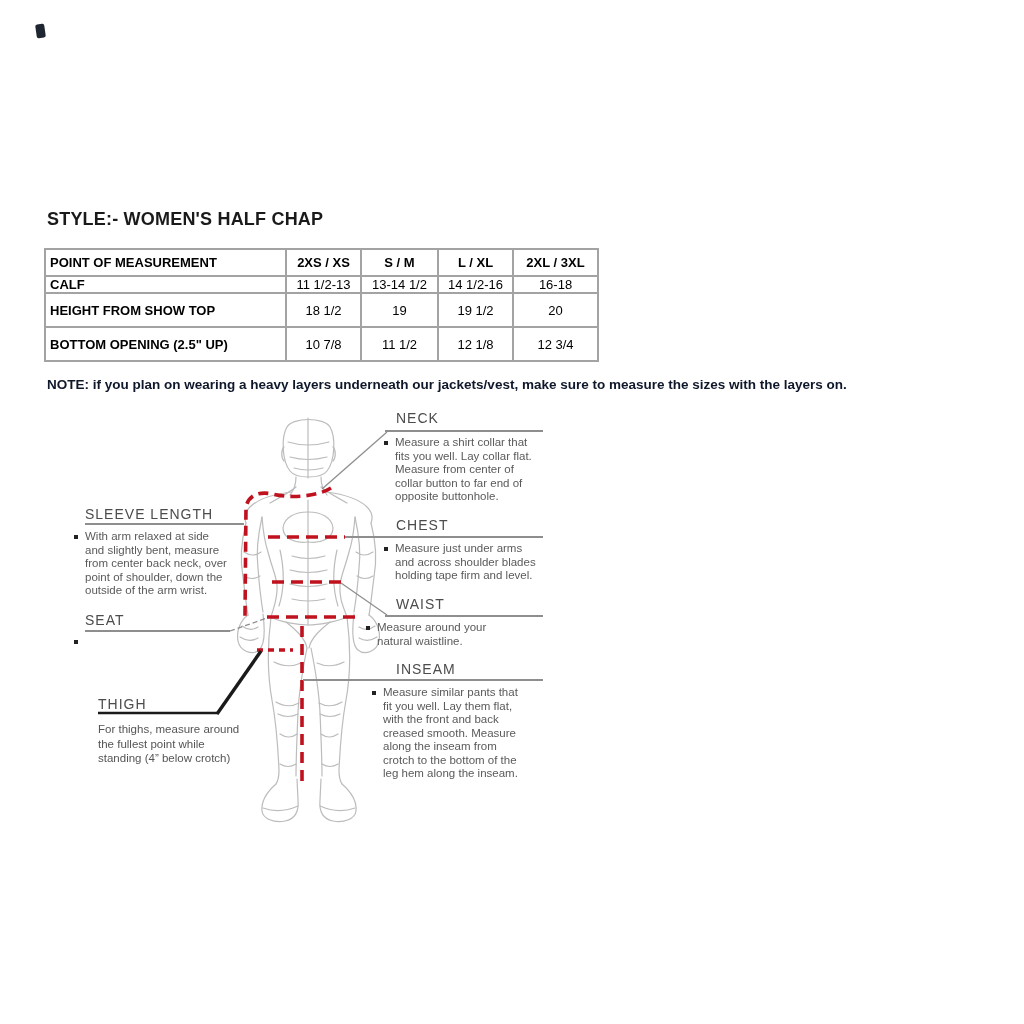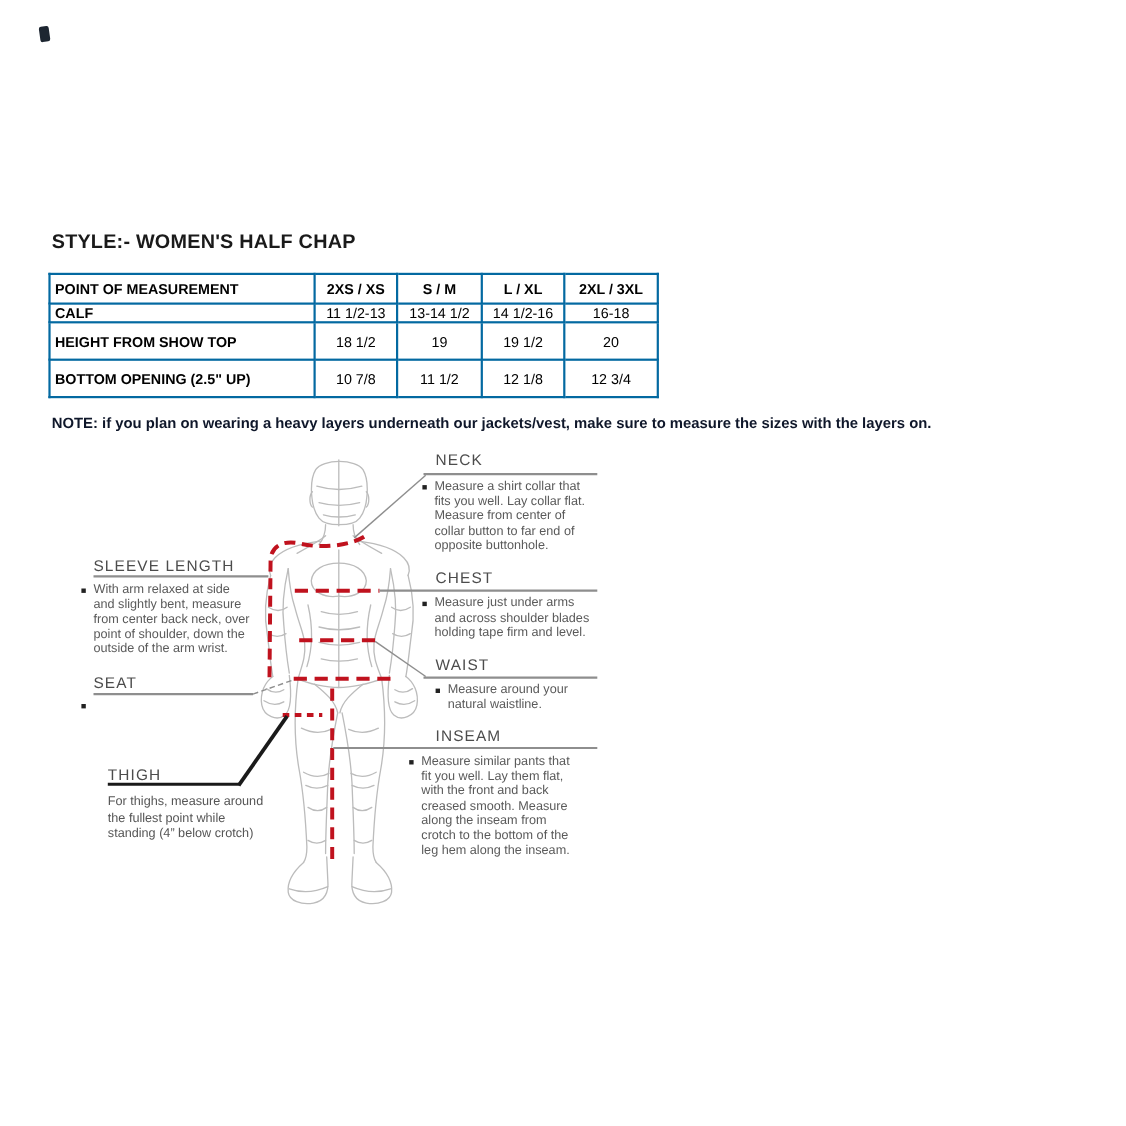--- a/index.html
+++ b/index.html
@@ -14,21 +14,21 @@
   .doc-title {
     position:absolute; left:47px; top:165px;
     font-size:18px; font-weight:bold; letter-spacing:0.2px; color:#1a1a1a;margin-top:44px;
   }
   
   .size-table {
     position:absolute; left:44px; top:248px;
     border-collapse:collapse; table-layout:fixed;
   }
   .size-table th, .size-table td {
-    border:2px solid #0369a1; font-size:13px; padding:0 4px;
+    border:2px solid #a3a3a3; font-size:13px; padding:0 4px;
     overflow:hidden; white-space:nowrap;
   }
   .size-table th { font-weight:bold; text-align:center; }
   .size-table th.c0 { text-align:left; }
   .size-table td.label { font-weight:bold; text-align:left; }
   .size-table td.val { text-align:center; font-weight:normal; }
   .doc-note {
     position:absolute; left:47px; top:377px; width:860px;
     font-size:13.5px; font-weight:bold; color:#0f172a;
   }
@@ -212,21 +212,21 @@
 
   <div class="m-head" style="left:396px; top:517px">CHEST</div>
   <div class="m-text" style="left:384px; top:542px">
     <span class="bullet"></span>
     <span>Measure just under arms
 and across shoulder blades
 holding tape firm and level.</span>
   </div>
 
   <div class="m-head" style="left:396px; top:596px">WAIST</div>
-  <div class="m-text" style="left:396px; top:621px">
+  <div class="m-text" style="left:366px; top:621px">
     <span class="bullet"></span>
     <span>Measure around your
 natural waistline.</span>
   </div>
 
   <div class="m-head" style="left:396px; top:661px">INSEAM</div>
   <div class="m-text" style="left:372px; top:686px">
     <span class="bullet"></span>
     <span>Measure similar pants that
 fit you well. Lay them flat,

